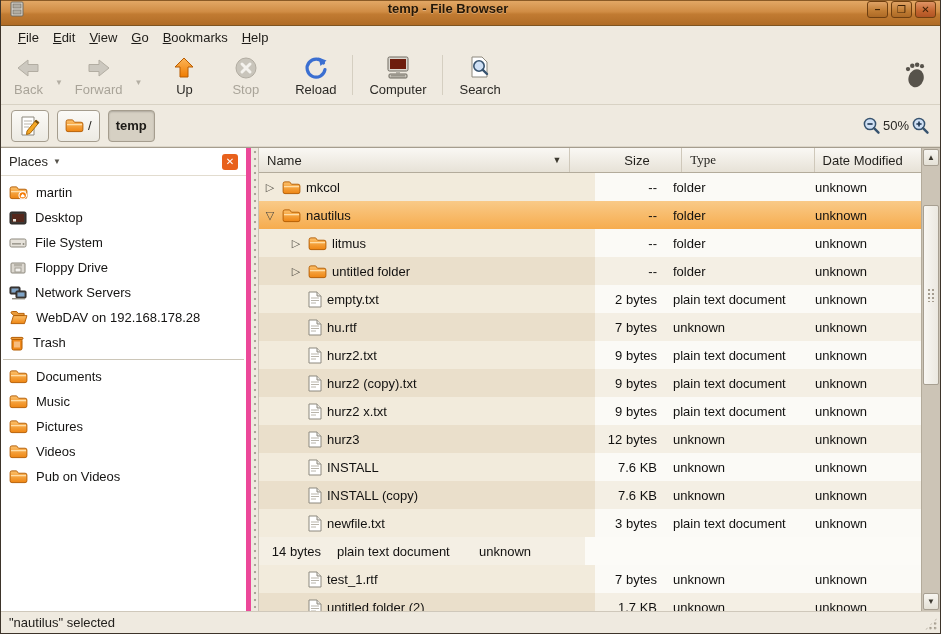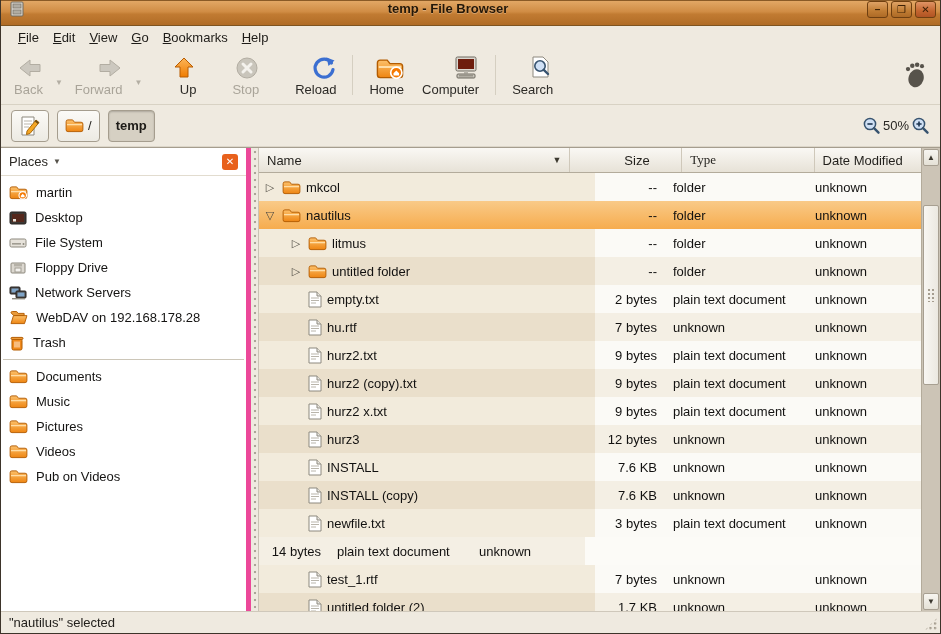--- a/index.html
+++ b/index.html
@@ -18,21 +18,21 @@
     display:flex; align-items:center; justify-content:center; line-height:1; }
   .winbtn.close { background:linear-gradient(#e09465,#c3652f 60%,#b05424); }
 
   
   .menubar { height:22px; flex:0 0 22px; display:flex; align-items:center; padding-left:10px; background:#efeae0; }
   .menu-item { display:inline-block; padding:2px 7px; font-size:13px; color:#1e1c18; }
   .menu-item::first-letter { text-decoration:underline; }
 
   
   .toolbar { height:57px; flex:0 0 57px; display:flex; align-items:center; padding:2px 4px 4px 4px; border-bottom:1px solid #d8d2c4; background:#efeae0; }
-  .tbtn { display:flex; flex-direction:column; align-items:flex-end; justify-content:center; padding:3px 9px; gap:2px; border-radius:3px; }
+  .tbtn { display:flex; flex-direction:column; align-items:center; justify-content:center; padding:3px 9px; gap:2px; border-radius:3px; }
   .tbtn .ticon { height:26px; display:flex; align-items:flex-end; }
   .tbtn .tlabel { font-size:13px; color:#2c2a26; }
   .tbtn.disabled .tlabel { color:#a9a499; }
   .tcaret { font-size:8px; color:#b3aea3; padding:0 3px; align-self:center; margin-top:14px; }
   .tsep { width:1px; height:40px; background:#d5cfc1; margin:0 7px; }
   .throbber { margin-left:auto; margin-right:8px; }
 
   
   .locbar { height:42px; flex:0 0 42px; display:flex; align-items:center; padding:0 10px; gap:8px; background:#efeae0; border-bottom:1px solid #dcd6c9; }
   .lbtn { height:32px; min-width:36px; display:flex; align-items:center; justify-content:center; gap:4px;
@@ -261,28 +261,20 @@
         <svg width="24" height="24" viewBox="0 0 24 24">
             <path d="M19.5 7 A9 9 0 1 0 21 13.5" fill="none" stroke="#3b6fd1" stroke-width="3.2" stroke-linecap="round"></path>
             <path d="M14.5 1.5 L22.5 4.5 L16.5 10 Z" fill="#3b6fd1"></path>
           </svg>
       </span>
       <span class="tlabel">Reload</span>
     </div>
     <div class="tsep"></div>
     <div class="tbtn">
       <span class="ticon">
-        <svg width="28" height="23" viewBox="0 0 20 16">
-            <use href="#i-home-folder"></use>
-          </svg>
-      </span>
-      <span class="tlabel">Home</span>
-    </div>
-    <div class="tbtn">
-      <span class="ticon">
         <svg width="26" height="24" viewBox="0 0 26 24">
             <use href="#i-computer"></use>
           </svg>
       </span>
       <span class="tlabel">Computer</span>
     </div>
     <div class="tsep"></div>
     <div class="tbtn">
       <span class="ticon">
         <svg width="24" height="24" viewBox="0 0 24 24">

